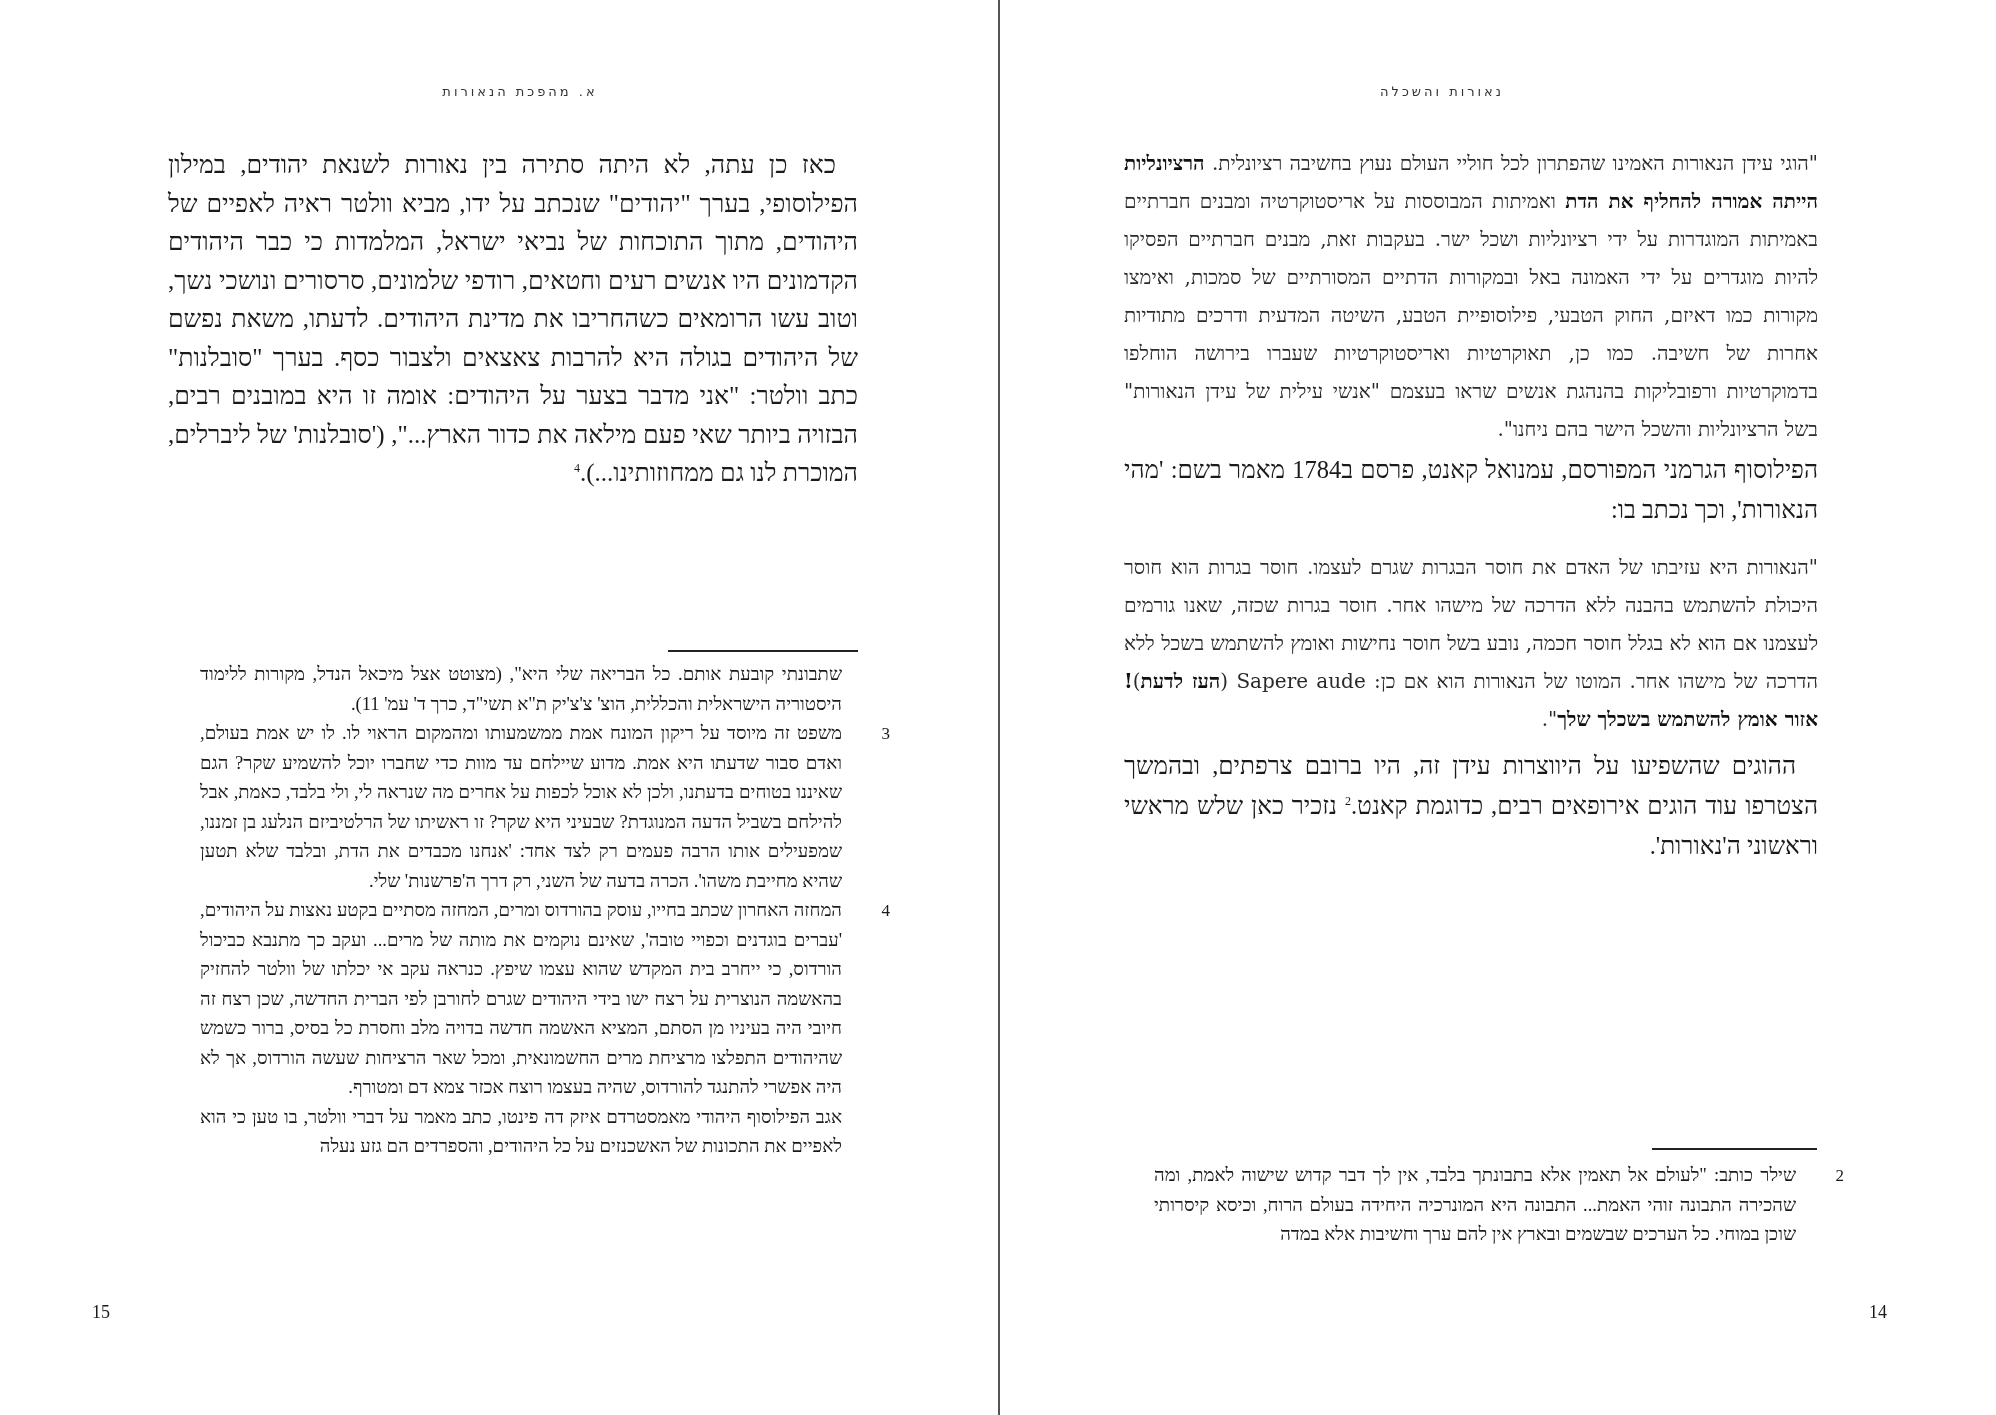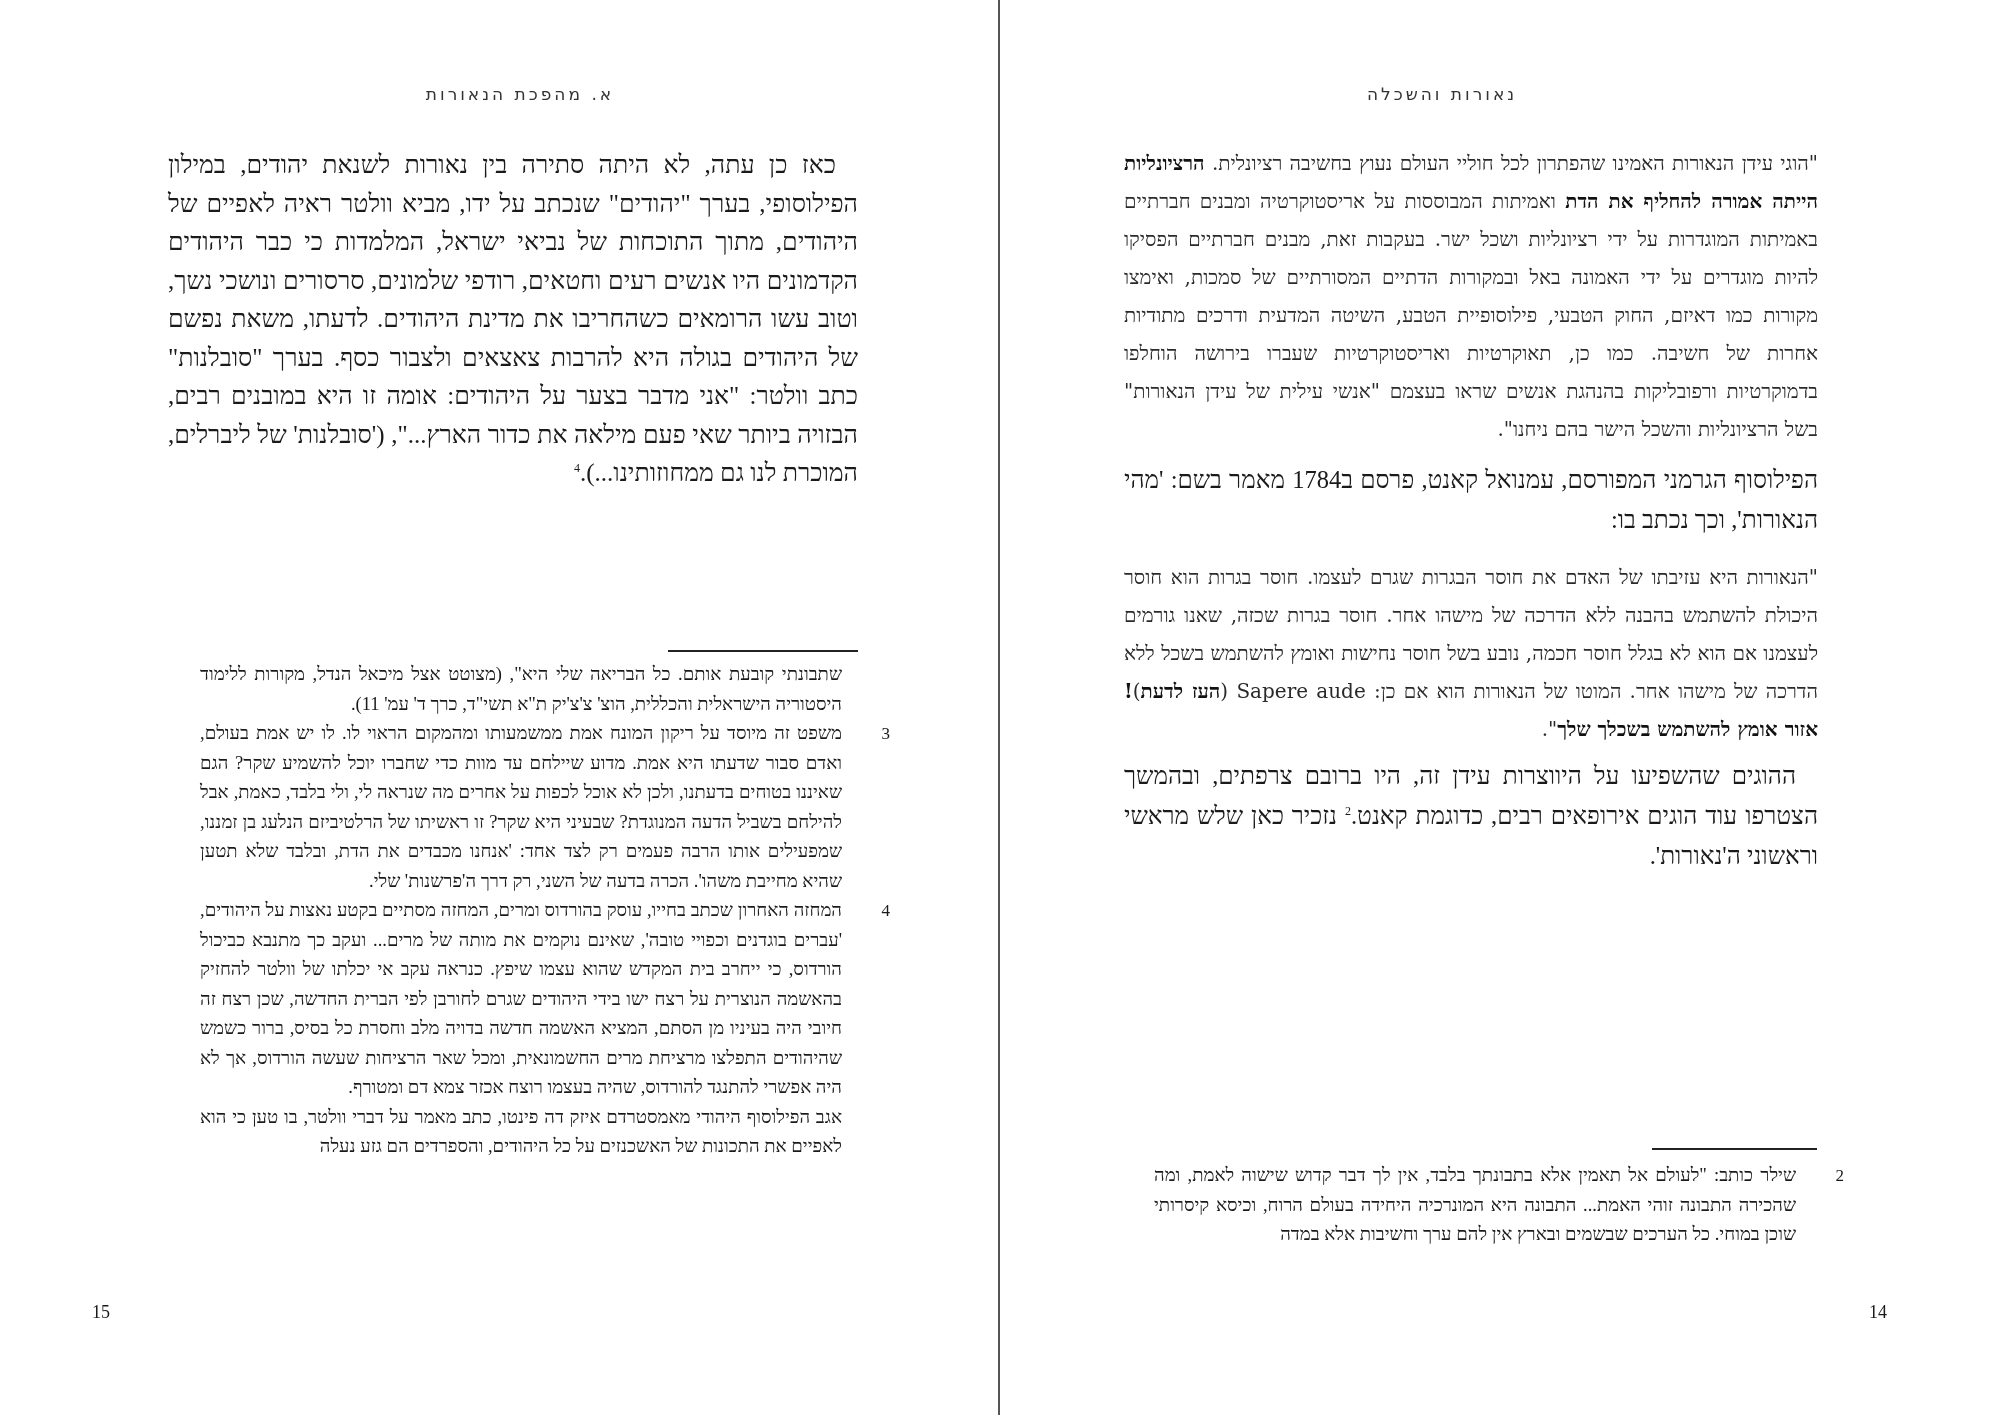--- a/index.html
+++ b/index.html
@@ -2,31 +2,31 @@
 <html><head>
 <meta charset="utf-8">
 <style>
   html, body { margin: 0; padding: 0; background: #ffffff; }
   body { width: 1996px; height: 1415px; position: relative; overflow: hidden; color: #1a1a1a; font-family: "DejaVu Serif", "Liberation Serif", serif; }
   .spread { position: absolute; inset: 0; }
   .gutter { position: absolute; left: 998px; top: 0; width: 2px; height: 1415px; background: #555; }
   .page { position: absolute; top: 0; height: 1415px; direction: rtl; }
   .page-left { left: 0; width: 998px; }
   .page-right { left: 992px; width: 996px; }
-  .running-head { position: absolute; top: 84px; font-family: "DejaVu Sans", sans-serif; font-size: 17px; letter-spacing: 3px; color: #333; text-align: center; }
+  .running-head { position: absolute; top: 84px; font-family: "DejaVu Sans", sans-serif; font-size: 13px; letter-spacing: 3px; color: #333; text-align: center; }
   .page-left .running-head { left: 320px; width: 400px; }
   .page-right .running-head { left: 230px; width: 440px; }
   .body-text { position: absolute; font-family: "Liberation Serif", serif; font-size: 23.5px; line-height: 38px; text-align: justify; text-align-last: right; }
   .page-left .body-text { left: 168px; width: 690px; top: 146px; font-size: 25px; line-height: 38.5px; }
   .page-right .body-text { left: 132px; width: 694px; top: 144px; }
   p { margin: 0; }
   .indent { text-indent: 22px; }
   .quote { font-family: "DejaVu Serif", serif; font-size: 20px; line-height: 38px; color: #2a2a2a; }
   .quote .bold { font-weight: bold; color: #111; }
-  .lead { font-size: 24.5px; line-height: 40px; margin-top: 12px; }
+  .lead { font-size: 24.5px; line-height: 40px; margin-top: 2px; }
   .gap { height: 18px; }
   .latin { font-family: "DejaVu Serif", serif; direction: ltr; unicode-bidi: embed; }
   sup { font-size: 12px; line-height: 0; }
   .fn-rule { position: absolute; height: 2px; background: #222; }
   .page-left .fn-rule { left: 668px; width: 190px; top: 650px; }
   .page-right .fn-rule { left: 660px; width: 165px; top: 1148px; }
   .footnotes { position: absolute; font-family: "Liberation Serif", serif; font-size: 18.5px; line-height: 29.5px; }
   .page-left .footnotes { left: 170px; width: 720px; top: 660px; }
   .page-right .footnotes { left: 132px; width: 720px; top: 1161px; }
   .fn { display: flex; flex-direction: row; }

